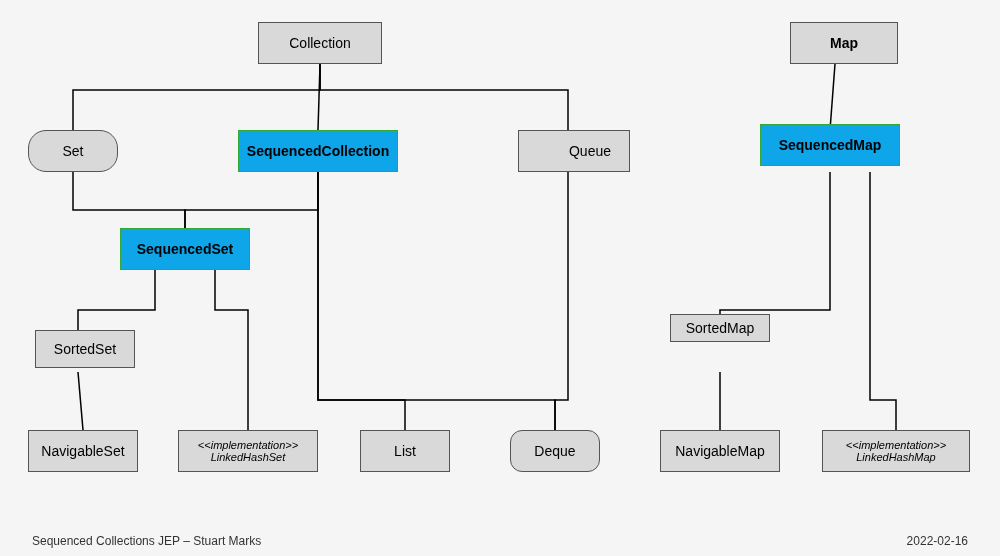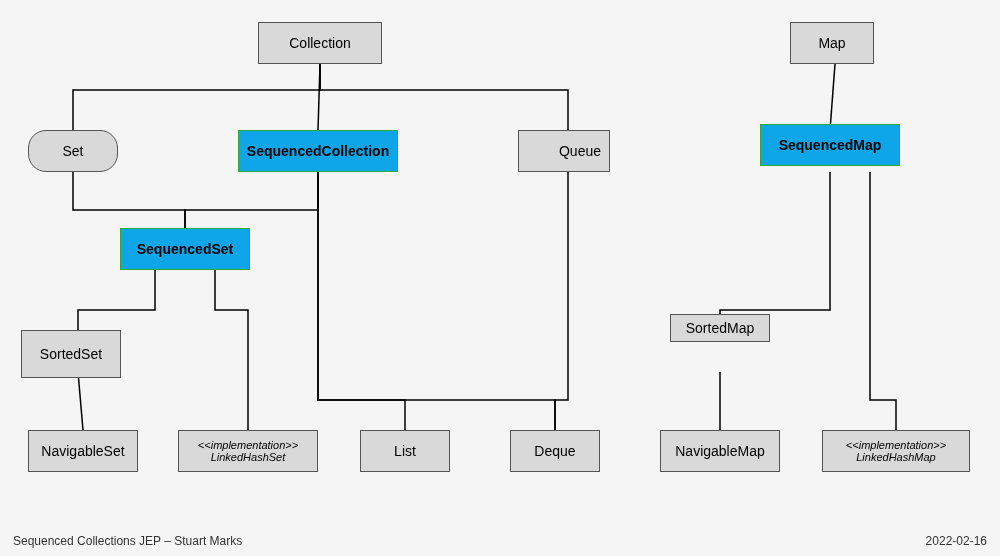--- a/index.html
+++ b/index.html
@@ -48,21 +48,21 @@
       stroke-width: 1.5;
       fill: none;
     }
     .footer {
       position: absolute;
       bottom: 8px;
       left: 0;
       right: 0;
       display: flex;
       justify-content: space-between;
-      padding: 0 13px;
+      padding: 0 32px;
       font-size: 12px;
       color: #333;
     }
   </style>
 </head>
 <body>
 
 <div class="diagram-container">
   <svg class="lines">
 
@@ -93,54 +93,54 @@
     <polyline points="830,172 830,310 720,310 720,330"></polyline>
 
     <polyline points="870,172 870,400 896,400 896,430"></polyline>
 
     <line x1="720" y1="372" x2="720" y2="430"></line>
   </svg>
 
   <div class="node" style="left:258px;top:22px;width:124px;height:42px;">
     <span>Collection</span>
   </div>
-  <div class="node" style="left:790px;top:22px;width:84px;height:42px;">
+  <div class="node" style="left:790px;top:22px;width:108px;height:42px;font-weight:bold;">
     <span>Map</span>
   </div>
   <div class="node" style="left:28px;top:130px;width:90px;height:42px;border-radius:18px;">
     <span>Set</span>
   </div>
   <div class="node green" style="left:238px;top:130px;width:160px;height:42px;">
     <span>SequencedCollection</span>
   </div>
-  <div class="node" style="left:518px;top:130px;width:92px;height:42px;padding-left:40px;">
+  <div class="node" style="left:518px;top:130px;width:112px;height:42px;padding-left:40px;">
     <span>Queue</span>
   </div>
   <div class="node green" style="left:760px;top:124px;width:140px;height:42px;">
     <span>SequencedMap</span>
   </div>
   <div class="node green" style="left:120px;top:228px;width:130px;height:42px;">
     <span>SequencedSet</span>
   </div>
-  <div class="node" style="left:21px;top:330px;width:100px;height:48px;">
+  <div class="node" style="left:35px;top:330px;width:100px;height:38px;">
     <span>SortedSet</span>
   </div>
   <div class="node" style="left:670px;top:314px;width:100px;height:28px;">
     <span>SortedMap</span>
   </div>
   <div class="node" style="left:28px;top:430px;width:110px;height:42px;text-align:right;">
     <span>NavigableSet</span>
   </div>
   <div class="node italic" style="left:178px;top:430px;width:140px;height:42px;font-size:11px;">
     <span style="font-style:italic;font-size:11px;">&lt;&lt;implementation&gt;&gt;<br><em>LinkedHashSet</em></span>
   </div>
   <div class="node" style="left:360px;top:430px;width:90px;height:42px;">
     <span>List</span>
   </div>
-  <div class="node" style="left:510px;top:430px;width:90px;height:42px;">
+  <div class="node" style="left:510px;top:430px;width:90px;height:42px;border-radius:12px;">
     <span>Deque</span>
   </div>
   <div class="node" style="left:660px;top:430px;width:120px;height:42px;">
     <span>NavigableMap</span>
   </div>
   <div class="node italic" style="left:822px;top:430px;width:148px;height:42px;font-size:11px;">
     <span style="font-style:italic;font-size:11px;">&lt;&lt;implementation&gt;&gt;<br><em>LinkedHashMap</em></span>
   </div>
 </div>
 

